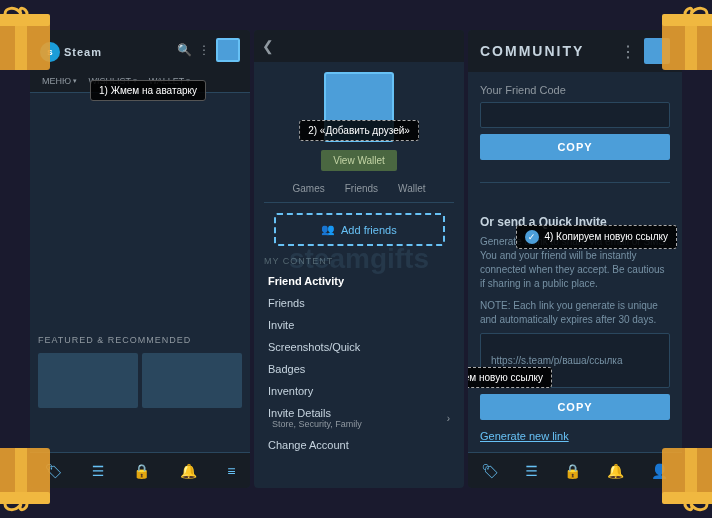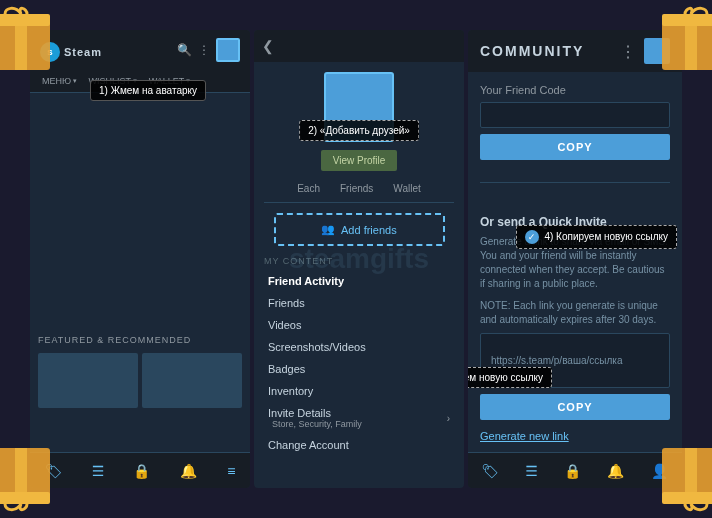--- a/index.html
+++ b/index.html
@@ -623,47 +623,47 @@
   <div class="middle-panel">
     <div class="profile-header">
       <span class="back-btn">❮</span>
     </div>
 
     <div class="profile-content">
       <div class="profile-avatar"></div>
 
       <div class="tooltip-2">2) «Добавить друзей»</div>
 
-      <button class="view-profile-btn">View Profile</button>
+      <button class="view-profile-btn">View Wallet</button>
 
       <div class="profile-tabs">
-        <span class="profile-tab">Each</span>
+        <span class="profile-tab">Games</span>
         <span class="profile-tab">Friends</span>
         <span class="profile-tab">Wallet</span>
       </div>
 
       <button class="add-friends-btn">
         <span>👥</span>
         <span>Add friends</span>
       </button>
 
       <div class="my-content-label">MY CONTENT</div>
 
       <div class="menu-items">
         <div class="menu-item bold">
           <span>Friend Activity</span>
         </div>
         <div class="menu-item">
           <span>Friends</span>
         </div>
         <div class="menu-item">
-          <span>Videos</span>
+          <span>Invite</span>
         </div>
         <div class="menu-item">
-          <span>Screenshots/Videos</span>
+          <span>Screenshots/Quick</span>
         </div>
         <div class="menu-item">
           <span>Badges</span>
         </div>
         <div class="menu-item">
           <span>Inventory</span>
         </div>
         <div class="menu-item">
           <div>
             <div>Invite Details</div>

